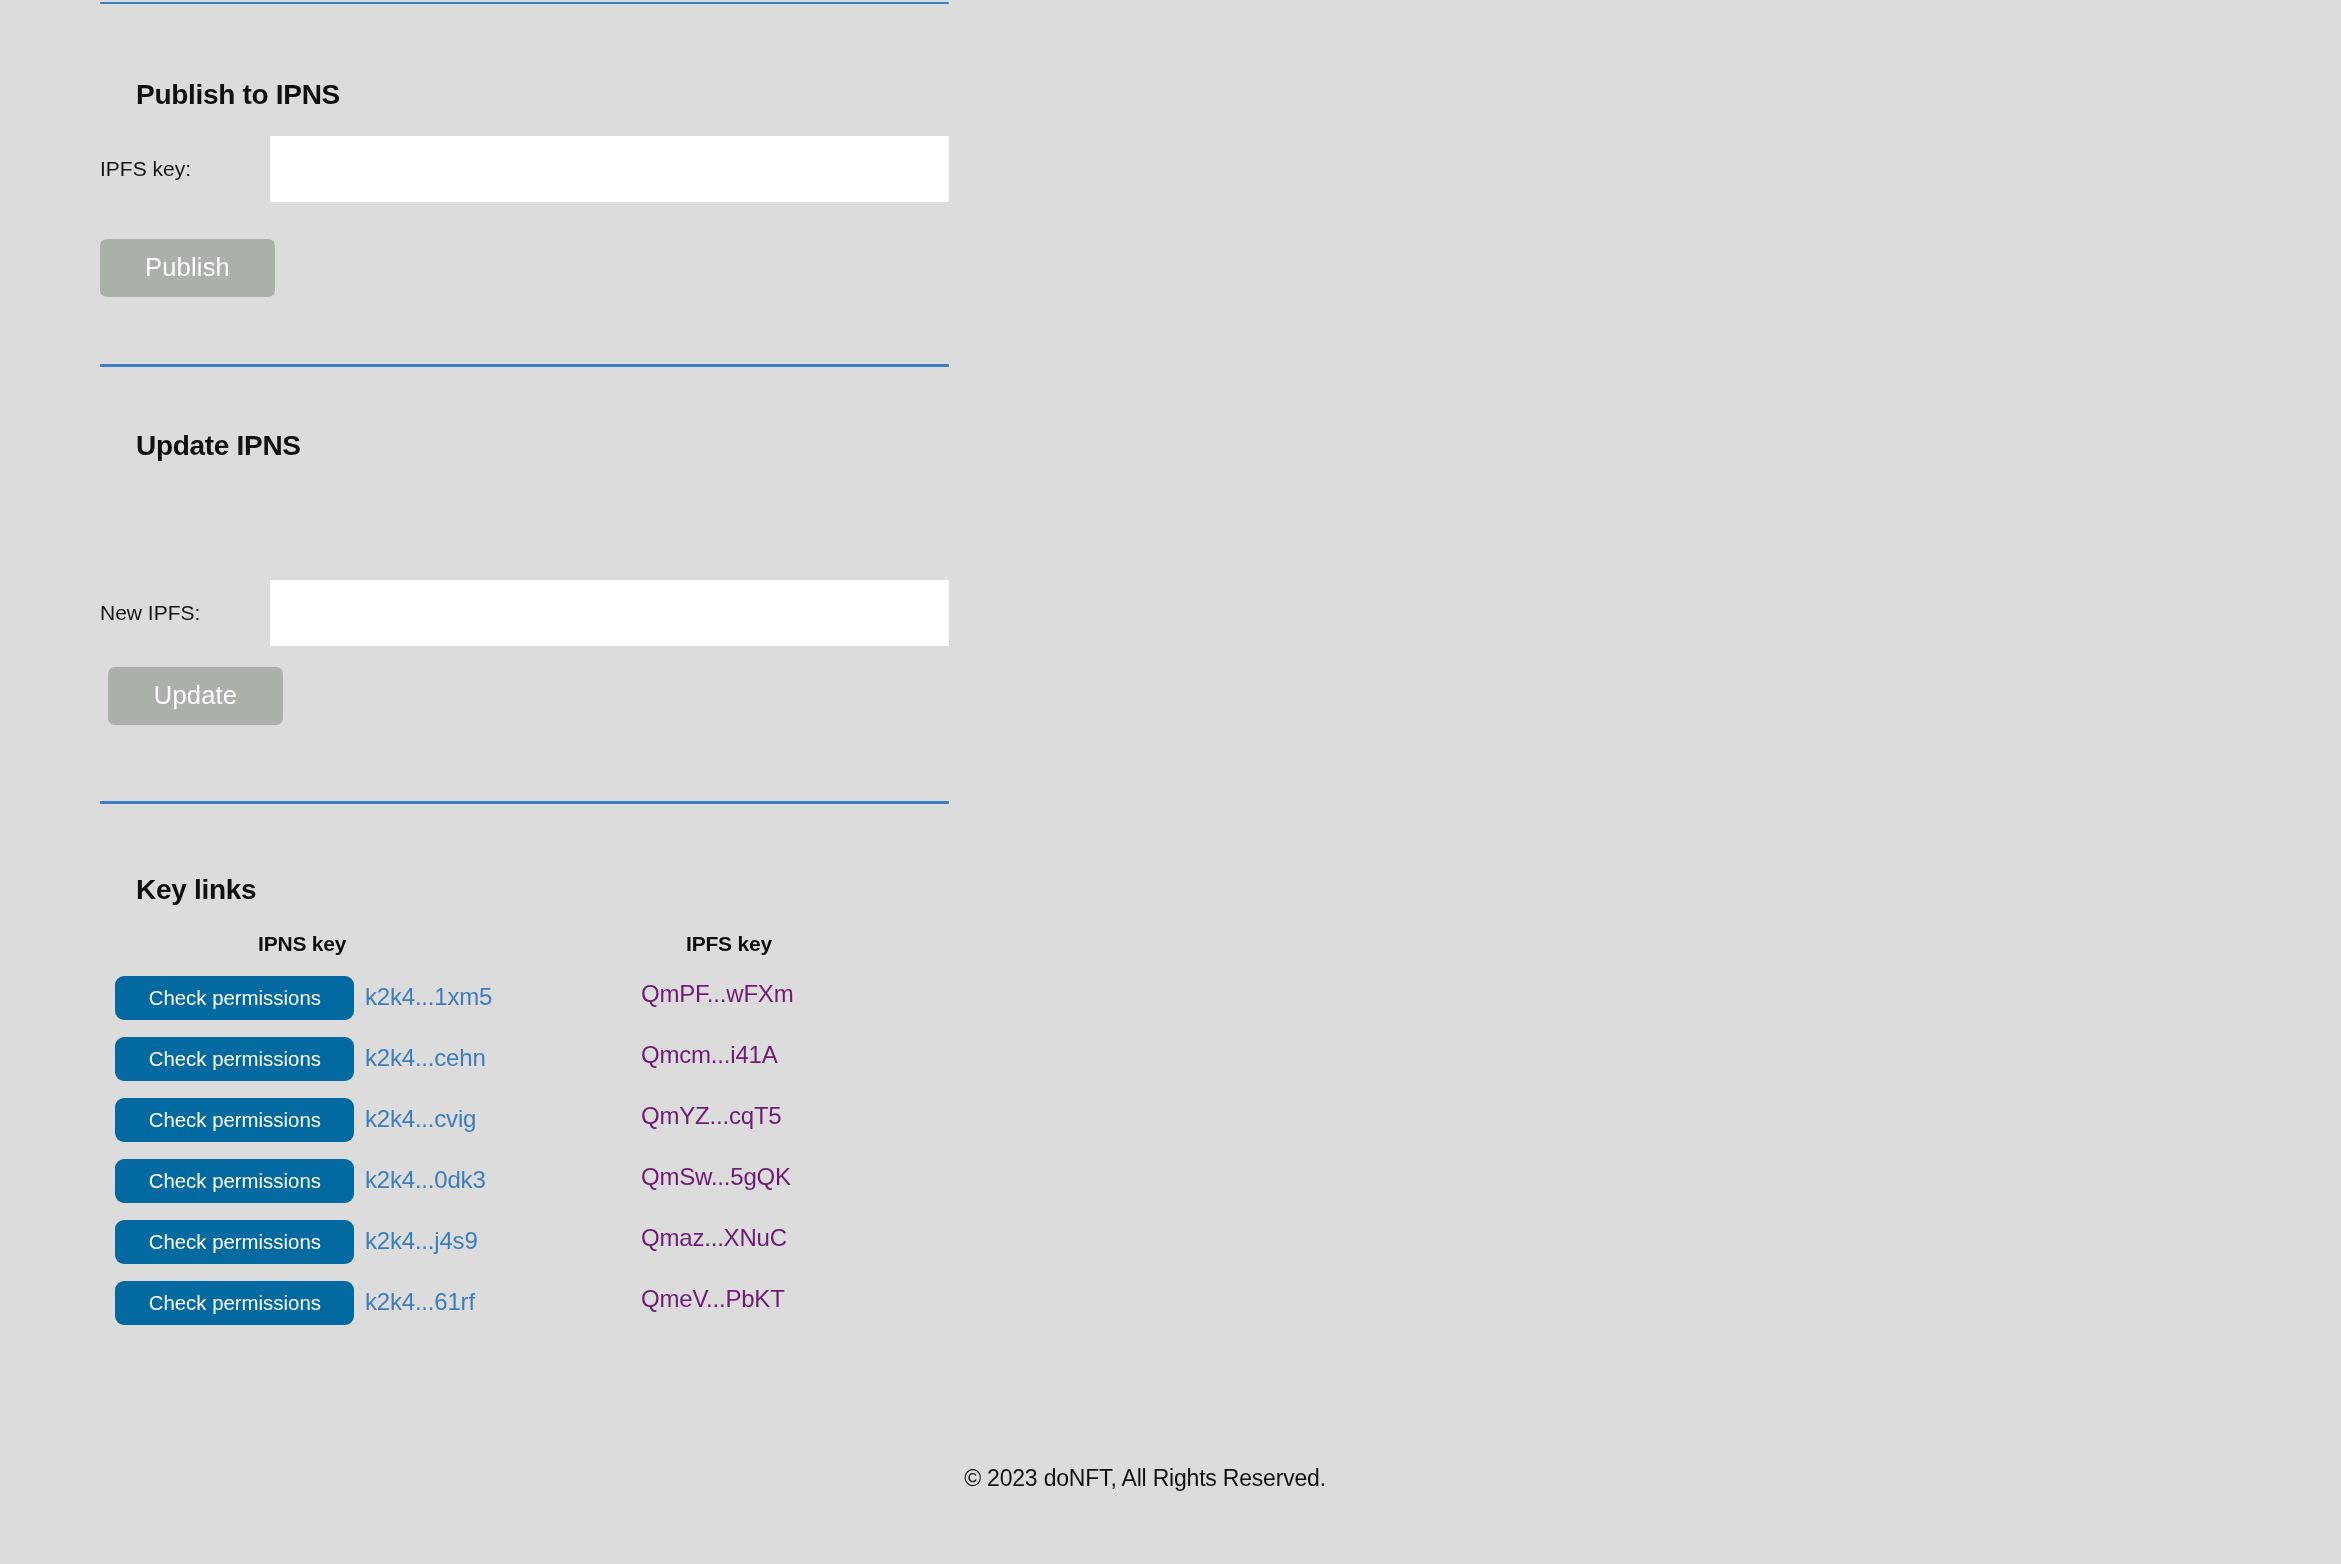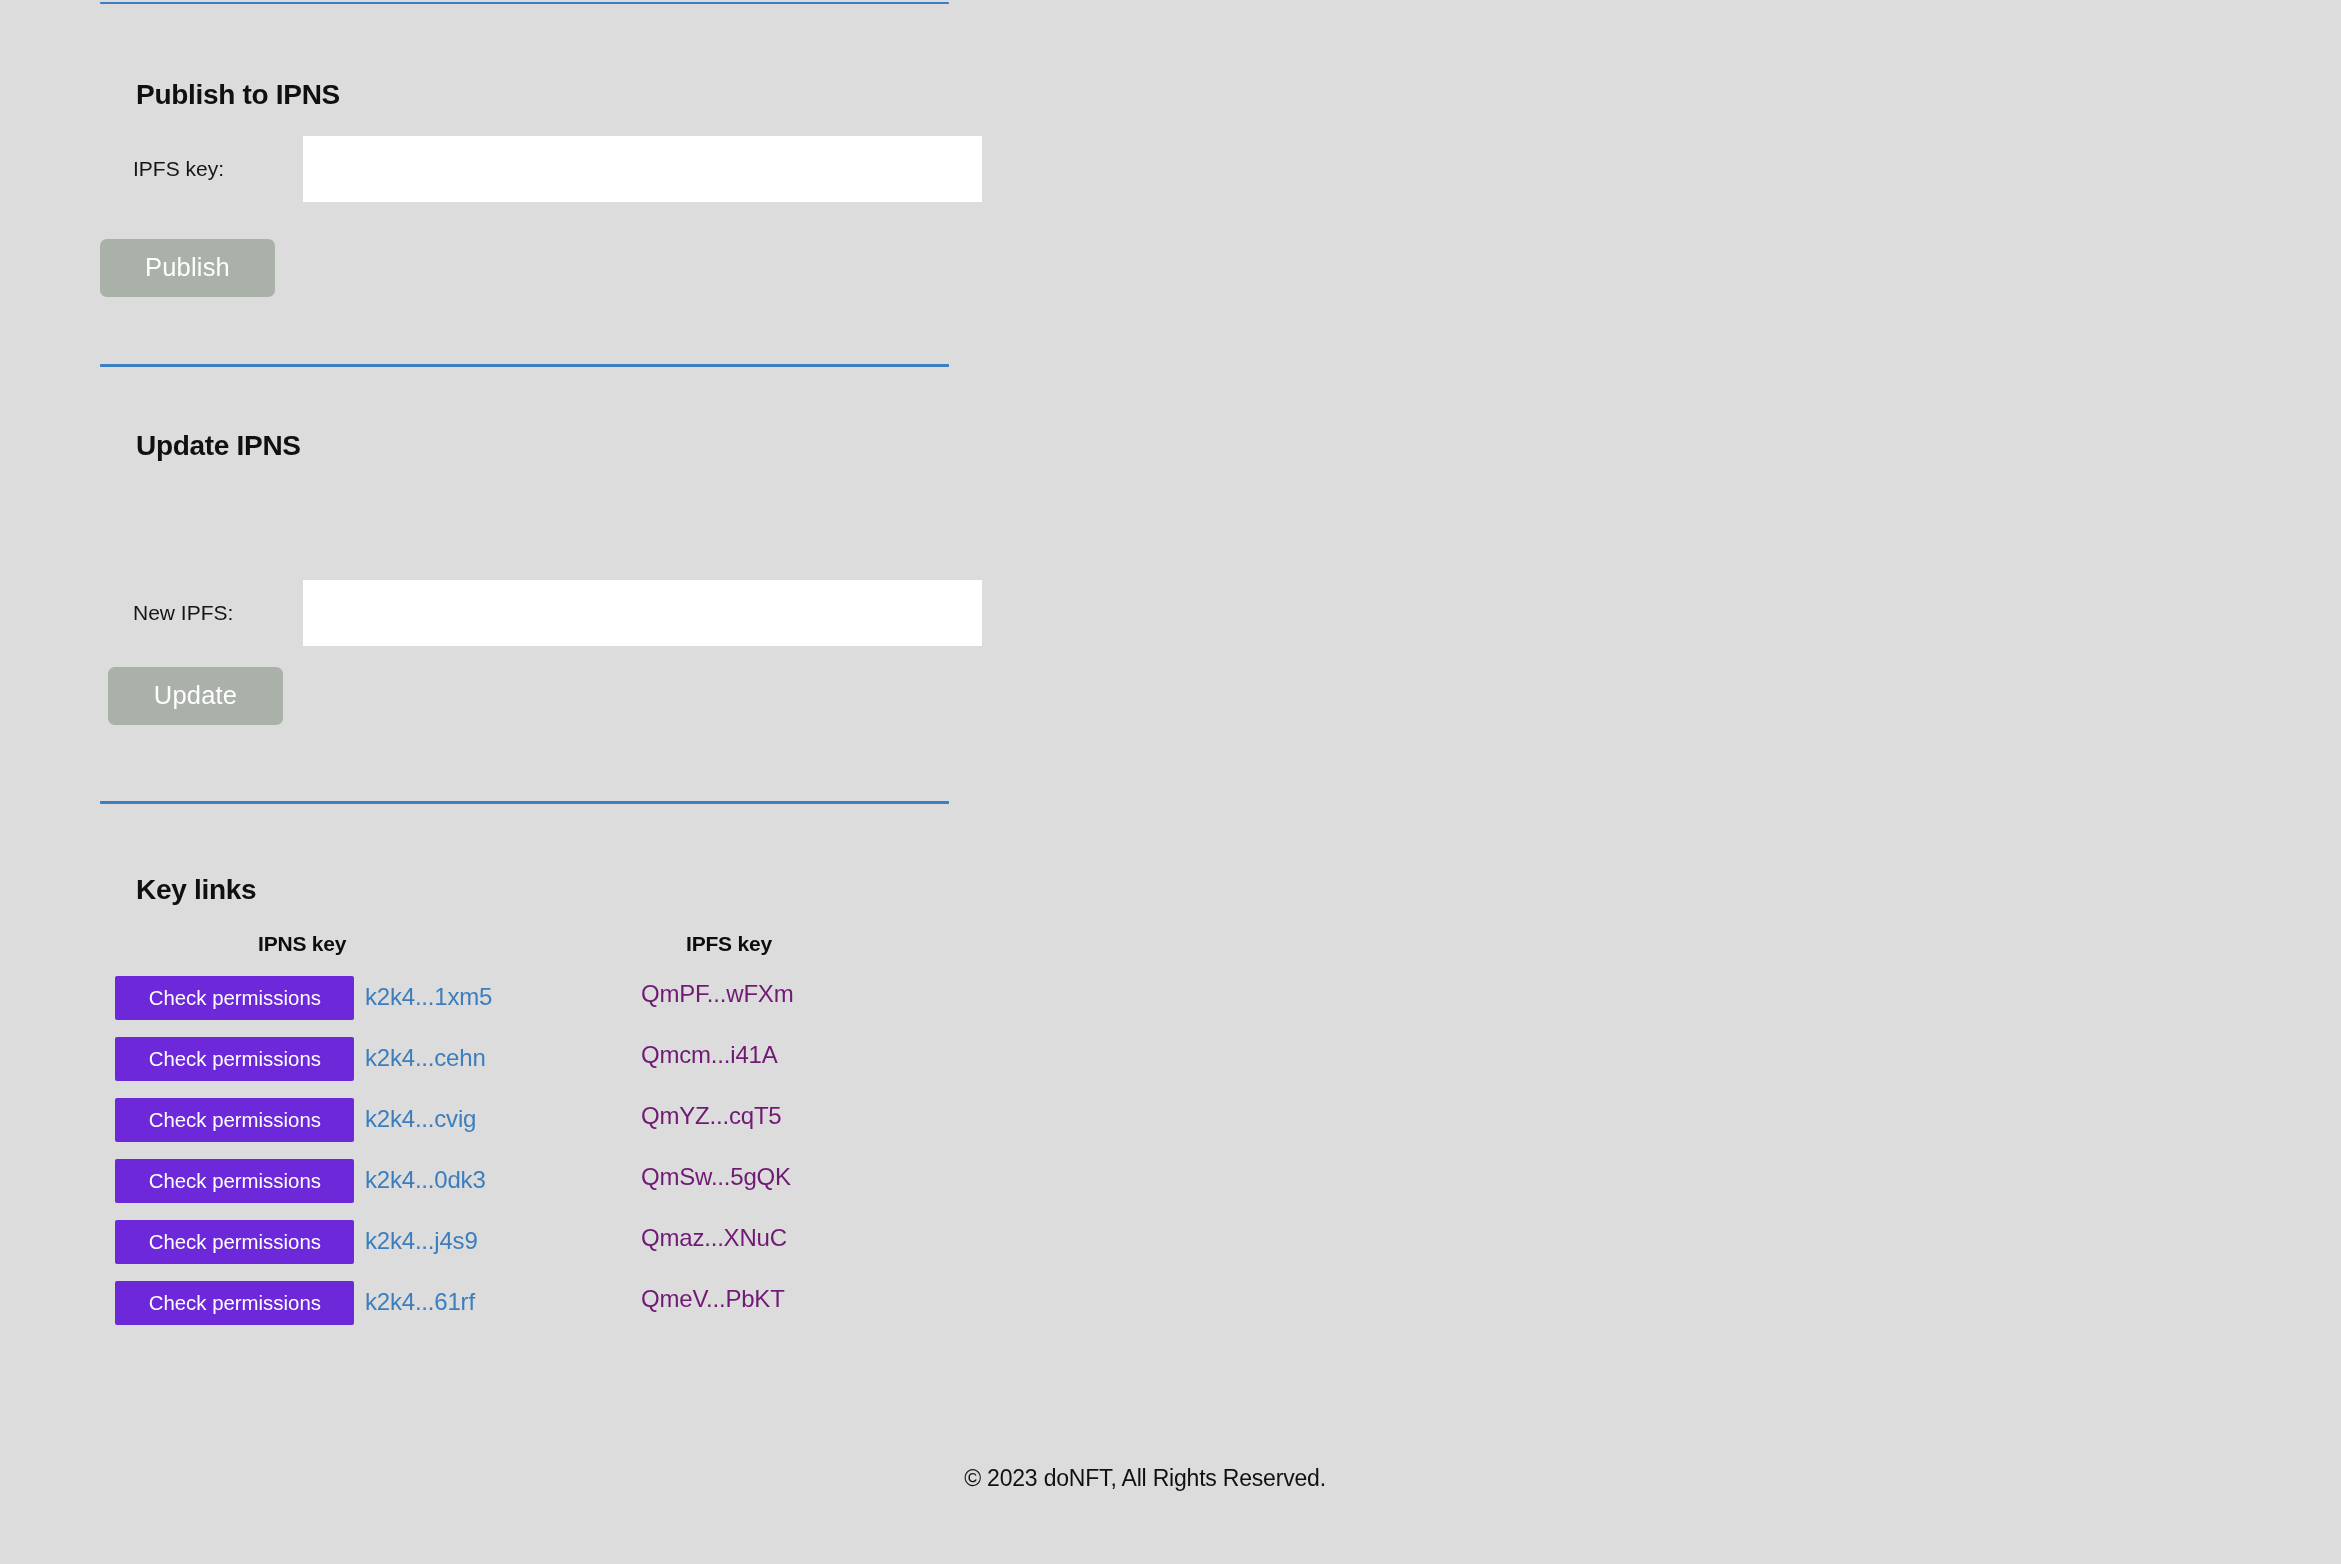--- a/index.html
+++ b/index.html
@@ -52,21 +52,20 @@
   .section-heading.h-publish { top: 58px; }
   .section-heading.h-update  { top: 409px; }
   .section-heading.h-keys    { top: 853px; }
 
   
   .field-row {
     position: absolute;
     left: 100px;
     width: 849px;
     height: 64px;
-    margin-left: 33px;
   }
   .field-row .field-label {
     position: absolute;
     left: 0;
     top: 0;
     height: 66px;
     line-height: 66px;
     font-size: 21px;
     color: #161616;
     white-space: nowrap;
@@ -140,24 +139,24 @@
   .key-row {
     position: relative;
     height: 61px;
   }
   .check-permissions-button {
     position: absolute;
     left: 15.3px;
     top: 6.8px;
     width: 239px;
     height: 44px;
-    background: #6d28d9;
+    background: #0369a1;
     color: #ffffff;
     border: none;
-    border-radius: 2px;
+    border-radius: 9px;
     font-family: "Liberation Sans", sans-serif;
     font-size: 20.4px;
     line-height: 44px;
     padding: 0;
     text-align: center;
     cursor: pointer;
     white-space: nowrap;
   }
   .ipns-link {
     position: absolute;

